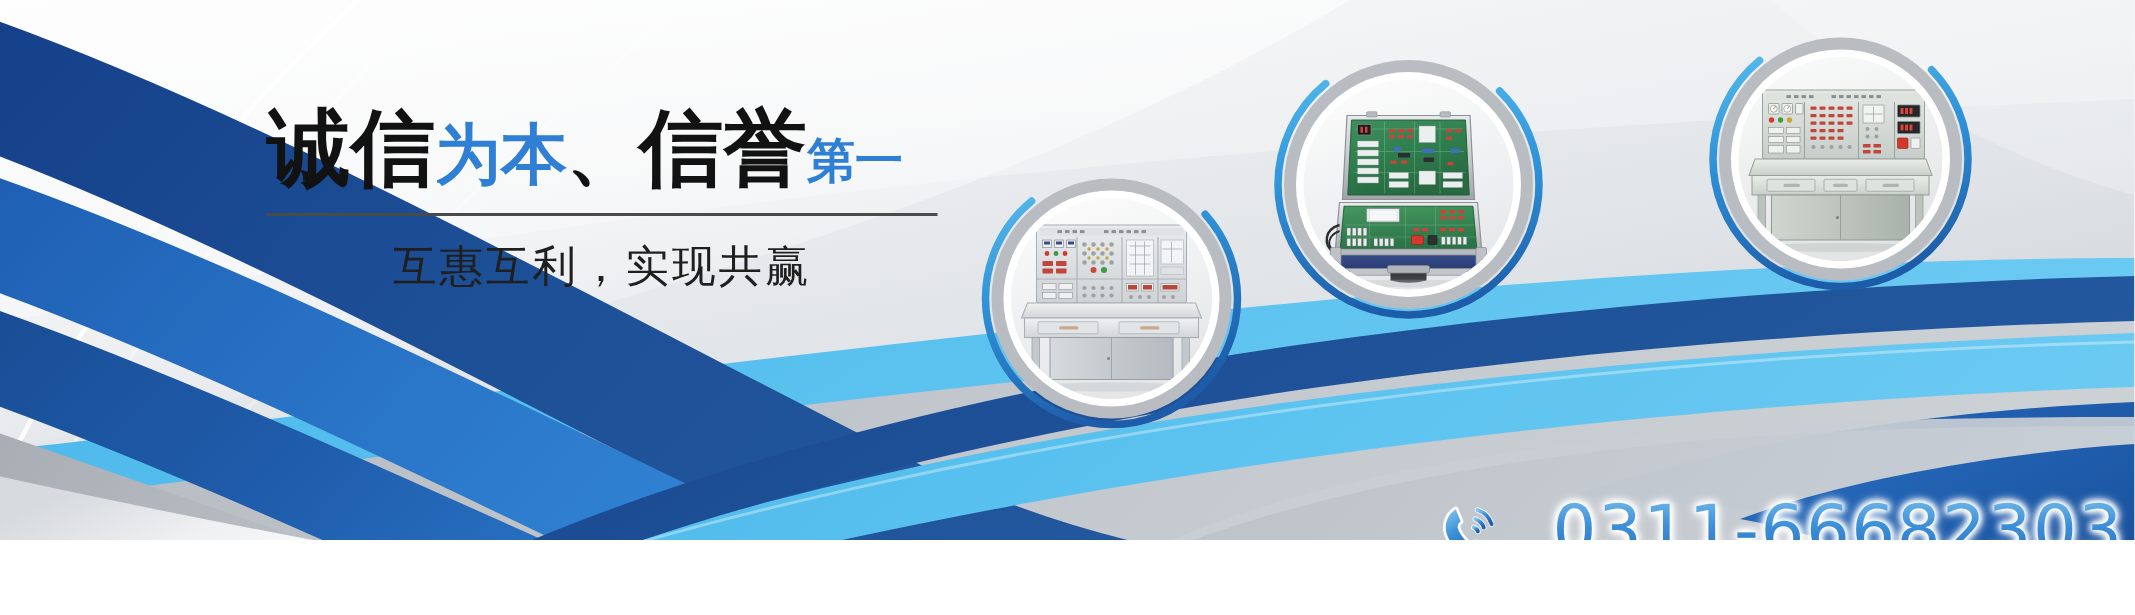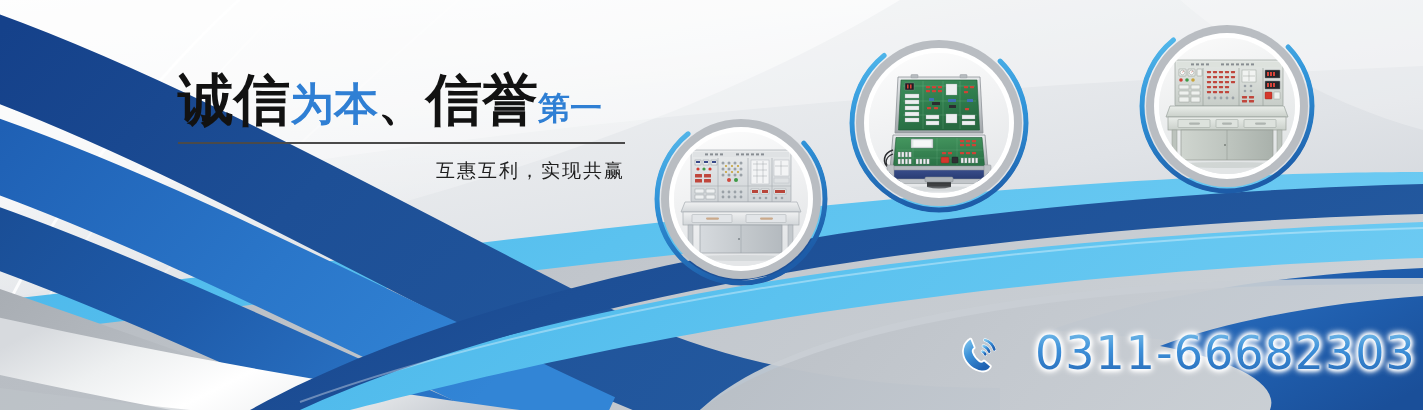--- a/index.html
+++ b/index.html
@@ -7,21 +7,21 @@
     padding: 0;
     background: #ffffff;
   }
   body {
     font-family: "DejaVu Sans", "Liberation Sans", sans-serif;
   }
 
   .banner {
     position: relative;
     width: 1423px;
-    height: 410px;
+    height: 360px;
     overflow: hidden;
     background: linear-gradient(160deg, #f4f5f6 0%, #eceef0 28%, #e3e6e9 55%, #d3d7dc 78%, #c8ccd2 100%);
     text-decoration: underline;
   }
 
   
   .bg-art {
     position: absolute;
     inset: 0;
     width: 1423px;
@@ -97,22 +97,22 @@
   .rule {
     margin-top: 14px;
     width: 447px;
     height: 2px;
     background: #4a4a4a;
   }
   .subtitle {
     margin: 0;
     margin-top: 14px;
     width: 447px;
-    text-align: right;
-    font-size: 19px;
+    text-align: center;
+    font-size: 29px;
     font-weight: 400;
     color: #1f1f1f;
     letter-spacing: 2px;
     white-space: nowrap;
   }
 
   
   .phone-block {
     position: absolute;
     left: 955px;

